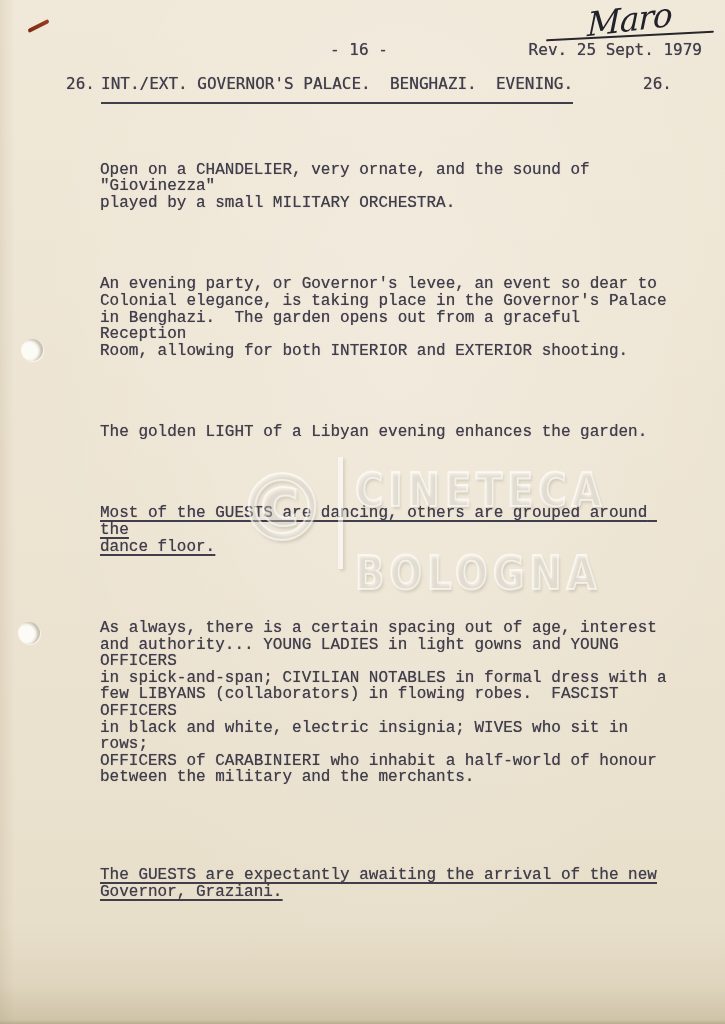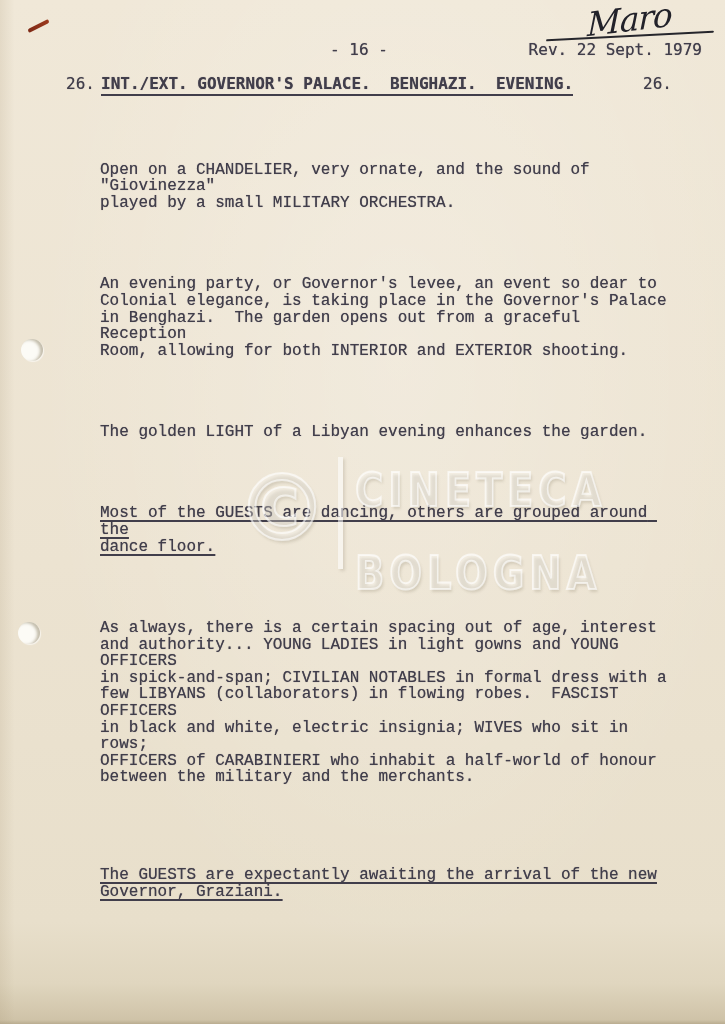--- a/index.html
+++ b/index.html
@@ -33,22 +33,22 @@
                     display:inline-block; letter-spacing:-1px; }
   .signature-line { width:168px; height:2px; background:#26262c; transform:rotate(-3deg);
                     margin:-4px 0 0 4px; border-radius:1px; }
 
   .header-row { position:absolute; top:42px; left:0; width:725px; }
   .page-number { position:absolute; left:330px; top:0; }
   .rev-date { position:absolute; right:23px; top:0; }
 
   .scene-row { position:absolute; top:76px; left:0; width:725px; }
   .scene-num-left { position:absolute; left:66px; top:0; }
-  .scene-heading { position:absolute; left:101px; top:0; font-weight:bold;
-                   border-bottom:2.5px solid #413e4b; padding-bottom:1px; }
+  .scene-heading { position:absolute; left:101px; top:0; font-weight:normal;
+                   border-bottom:2.5px solid #413e4b; padding-bottom:9px; }
   .scene-num-right { position:absolute; left:643px; top:0; }
 
   .body-col { position:absolute; left:100px; top:108px; width:574px; }
 
   .watermark { position:absolute; left:236px; top:447px; display:flex; z-index:5;
                pointer-events:none; }
   .wm-c { font-family:"DejaVu Sans","Liberation Sans",sans-serif; font-weight:800;
           font-size:92px; line-height:1; margin-top:16px;
           color:rgba(255,255,255,0.28); -webkit-text-stroke:2px rgba(255,255,255,0.6);
           text-shadow:2px 3px 3px rgba(110,98,75,0.20); }
@@ -71,21 +71,21 @@
   <div class="hole hole1"></div>
   <div class="hole hole2"></div>
 
   <div class="signature-wrap">
     <span class="signature-text">Maro</span>
     <div class="signature-line"></div>
   </div>
 
   <div class="header-row">
     <span class="typed page-number">- 16 -</span>
-    <span class="typed rev-date">Rev. 22 Sept. 1979</span>
+    <span class="typed rev-date">Rev. 25 Sept. 1979</span>
   </div>
 
   <div class="scene-row typed">
     <span class="scene-num-left">26.</span>
     <span class="scene-heading">INT./EXT. GOVERNOR'S PALACE.  BENGHAZI.  EVENING.</span>
     <span class="scene-num-right">26.</span>
   </div>
 
   <div class="body-col typed">
 

